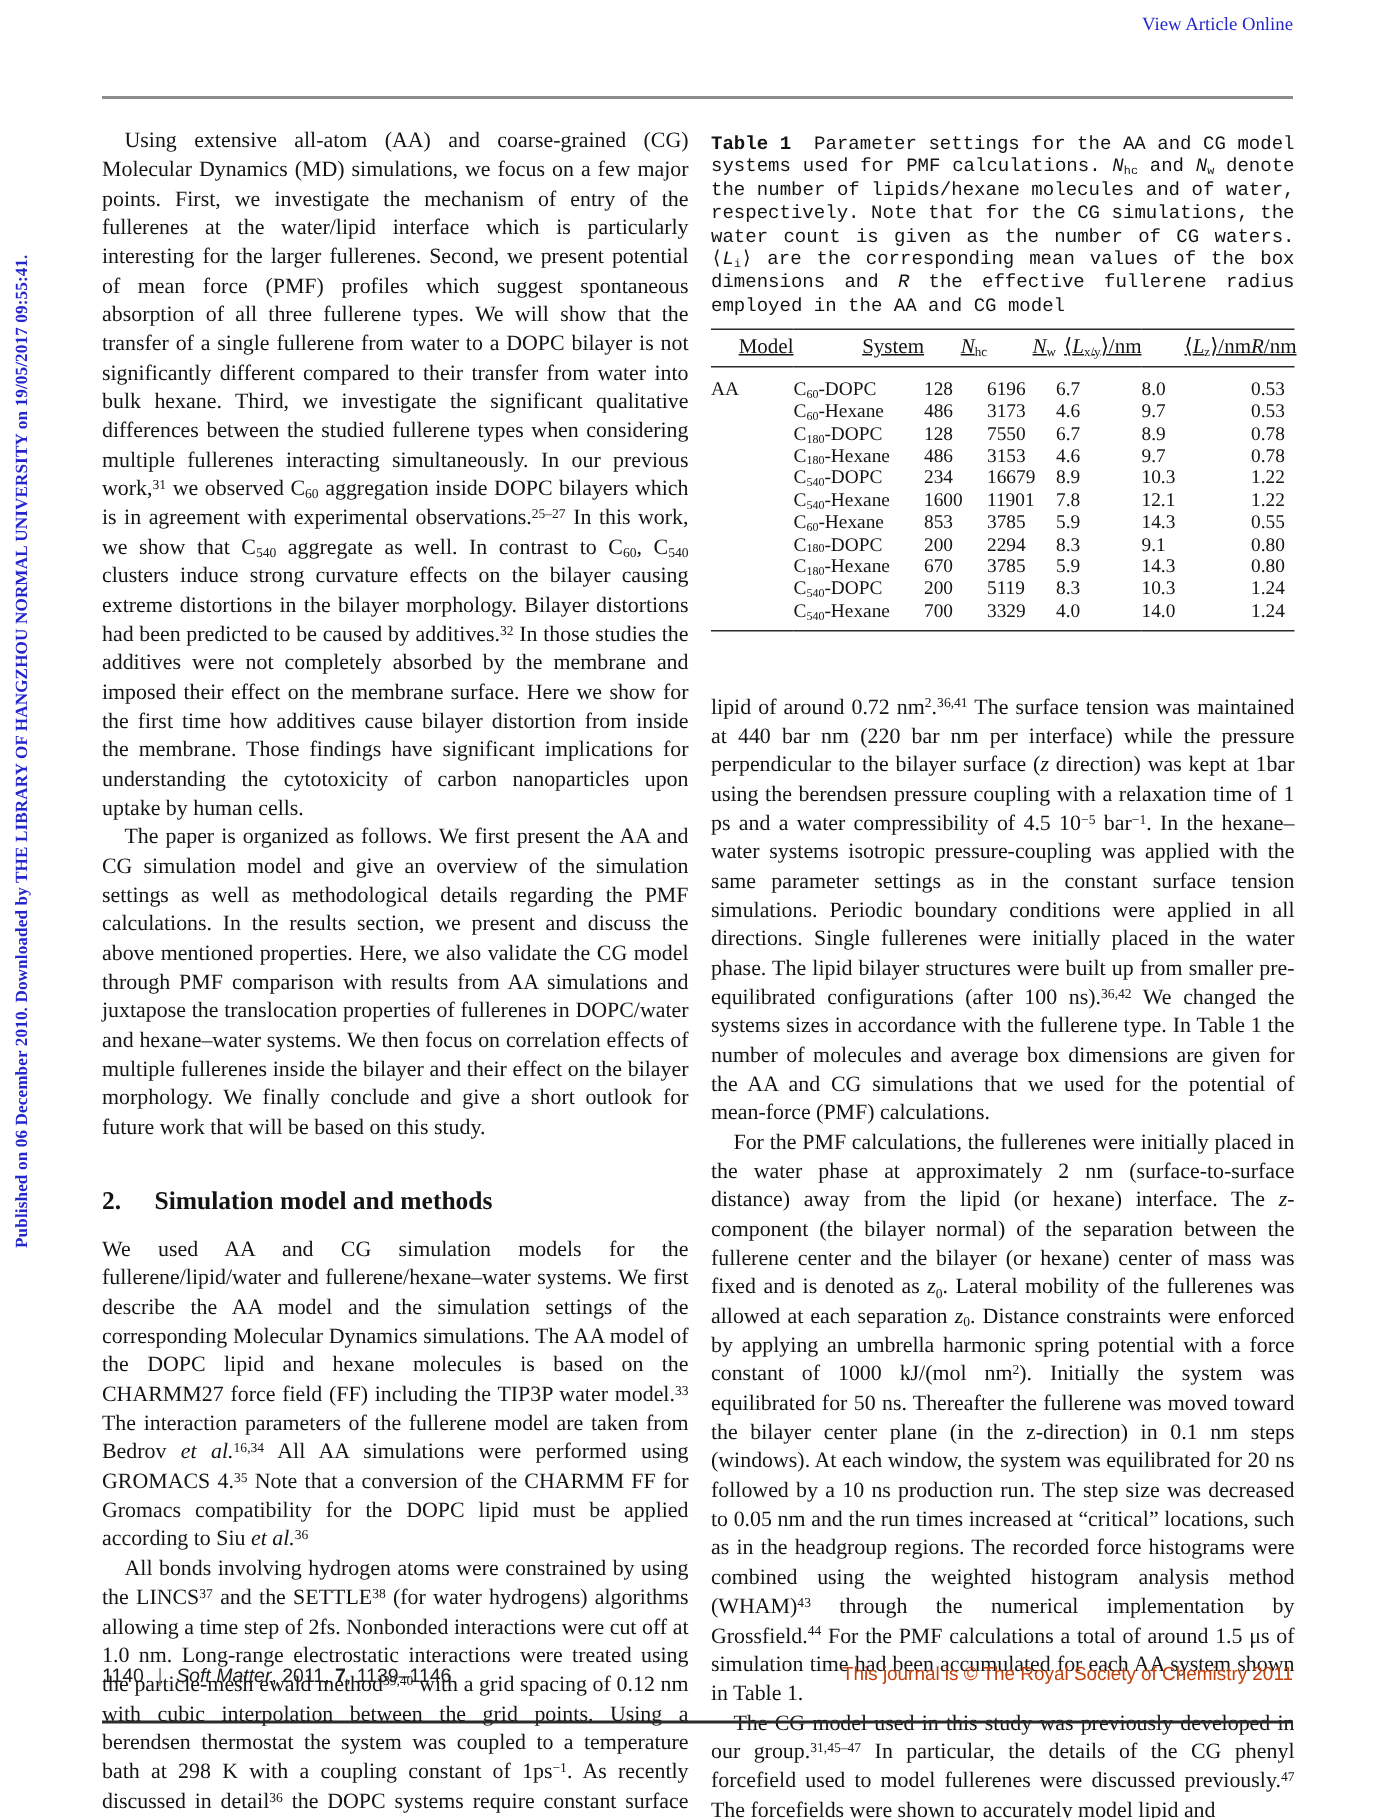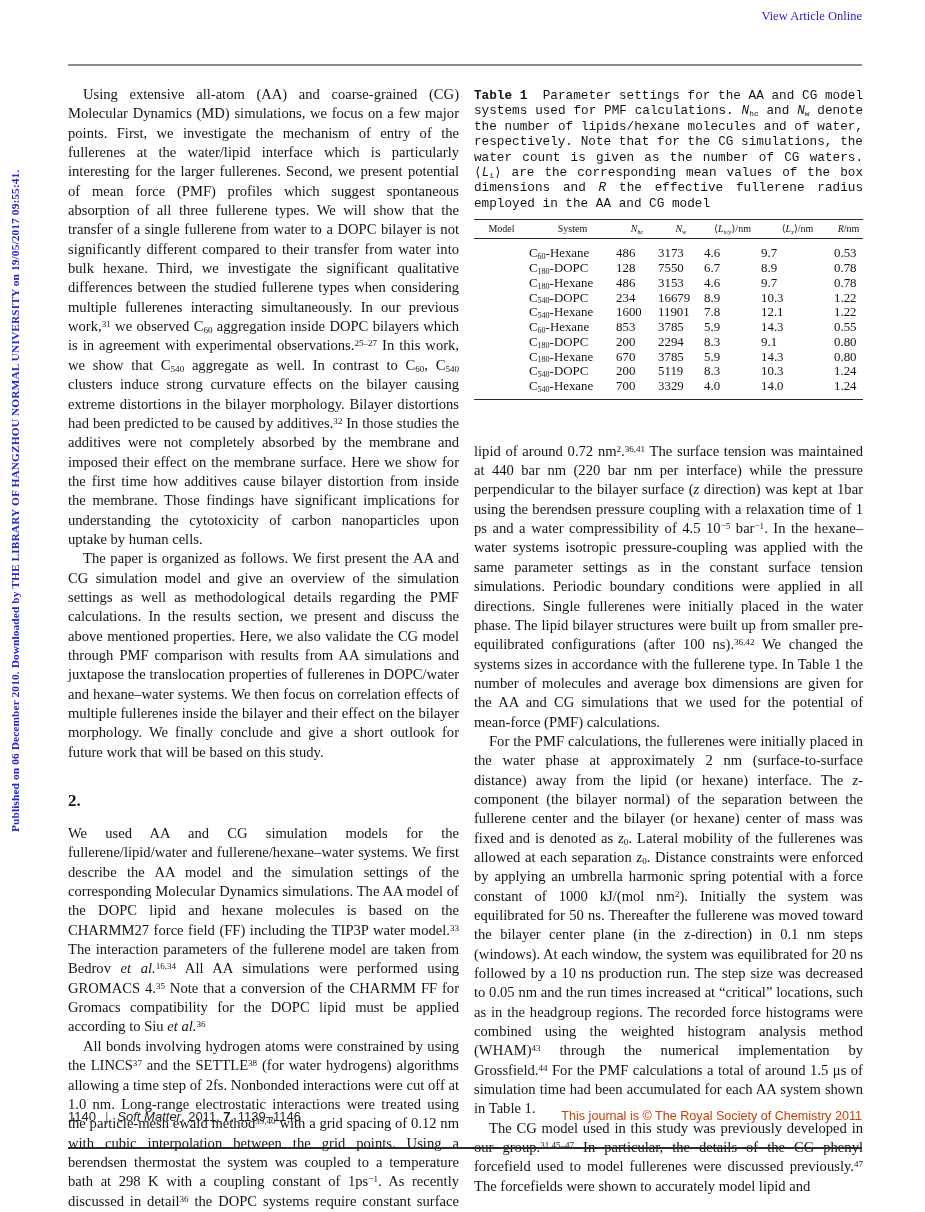--- a/index.html
+++ b/index.html
@@ -45,22 +45,22 @@
   }
   table.data-table {
     border-collapse:collapse; table-layout:fixed; width:100%;
     margin-top:8px; margin-bottom:42px;
   }
   table.data-table thead tr {
     border-top:1.4px solid #2a2a2a; border-bottom:1.4px solid #2a2a2a;
   }
   table.data-table tbody { border-bottom:1.4px solid #2a2a2a; }
   table.data-table th {
-    font-weight:normal; text-align:center; font-size:10px;
-    padding:3px 0 4px 0; white-space:nowrap;
+    font-weight:normal; text-align:right; font-size:14px;
+    padding:3px 0 4px 0; white-space:nowrap;text-decoration:underline;
   }
   table.data-table td {
     font-size:12.9px; line-height:14.75px; padding:0; white-space:nowrap;
   }
   table.data-table tbody tr:first-child td { padding-top:7px; }
   table.data-table tbody tr:last-child td { padding-bottom:5px; }
   .footer-rule {
     position:absolute; left:68px; width:794px; top:1147px;
     border-top:2px solid #2b2b2b; height:0;
   }
@@ -81,20 +81,21 @@
 
 <div class="sidebar-stamp link-blue">Published on 06 December 2010. Downloaded by THE LIBRARY OF HANGZHOU NORMAL UNIVERSITY on 19/05/2017 09:55:41.</div>
 
 <div class="top-rule"></div>
 
 <div class="col col-left">
   <p class="body-text indent">Using extensive all-atom (AA) and coarse-grained (CG) Molecular Dynamics (MD) simulations, we focus on a few major points. First, we investigate the mechanism of entry of the fullerenes at the water/lipid interface which is particularly interesting for the larger fullerenes. Second, we present potential of mean force (PMF) profiles which suggest spontaneous absorption of all three fullerene types. We will show that the transfer of a single fullerene from water to a DOPC bilayer is not significantly different compared to their transfer from water into bulk hexane. Third, we investigate the significant qualitative differences between the studied fullerene types when considering multiple fullerenes interacting simultaneously. In our previous work,<sup>31</sup> we observed C<sub>60</sub> aggregation inside DOPC bilayers which is in agreement with experimental observations.<sup>25–27</sup> In this work, we show that C<sub>540</sub> aggregate as well. In contrast to C<sub>60</sub>, C<sub>540</sub> clusters induce strong curvature effects on the bilayer causing extreme distortions in the bilayer morphology. Bilayer distortions had been predicted to be caused by additives.<sup>32</sup> In those studies the additives were not completely absorbed by the membrane and imposed their effect on the membrane surface. Here we show for the first time how additives cause bilayer distortion from inside the membrane. Those findings have significant implications for understanding the cytotoxicity of carbon nanoparticles upon uptake by human cells.</p>
   <p class="body-text indent">The paper is organized as follows. We first present the AA and CG simulation model and give an overview of the simulation settings as well as methodological details regarding the PMF calculations. In the results section, we present and discuss the above mentioned properties. Here, we also validate the CG model through PMF comparison with results from AA simulations and juxtapose the translocation properties of fullerenes in DOPC/water and hexane–water systems. We then focus on correlation effects of multiple fullerenes inside the bilayer and their effect on the bilayer morphology. We finally conclude and give a short outlook for future work that will be based on this study.</p>
   <h2 class="section-heading">
     <span class="h-num">2.</span>
+    <span>Simulation model and methods</span>
   </h2>
   <p class="body-text">We used AA and CG simulation models for the fullerene/lipid/water and fullerene/hexane–water systems. We first describe the AA model and the simulation settings of the corresponding Molecular Dynamics simulations. The AA model of the DOPC lipid and hexane molecules is based on the CHARMM27 force field (FF) including the TIP3P water model.<sup>33</sup> The interaction parameters of the fullerene model are taken from Bedrov <i>et al.</i><sup>16,34</sup> All AA simulations were performed using GROMACS 4.<sup>35</sup> Note that a conversion of the CHARMM FF for Gromacs compatibility for the DOPC lipid must be applied according to Siu <i>et al.</i><sup>36</sup></p>
   <p class="body-text indent">All bonds involving hydrogen atoms were constrained by using the LINCS<sup>37</sup> and the SETTLE<sup>38</sup> (for water hydrogens) algorithms allowing a time step of 2fs. Nonbonded interactions were cut off at 1.0 nm. Long-range electrostatic interactions were treated using the particle-mesh ewald method<sup>39,40</sup> with a grid spacing of 0.12 nm with cubic interpolation between the grid points. Using a berendsen thermostat the system was coupled to a temperature bath at 298 K with a coupling constant of 1ps<sup>−1</sup>. As recently discussed in detail<sup>36</sup> the DOPC systems require constant surface tension in order to ensure a realistic area per</p>
 </div>
 
 <div class="col col-right">
   <p class="table-caption"><b>Table 1</b>&nbsp;&nbsp;Parameter settings for the AA and CG model systems used for PMF calculations. <i>N</i><sub>hc</sub> and <i>N</i><sub>w</sub> denote the number of lipids/hexane molecules and of water, respectively. Note that for the CG simulations, the water count is given as the number of CG waters. ⟨<i>L</i><sub>i</sub>⟩ are the corresponding mean values of the box dimensions and <i>R</i> the effective fullerene radius employed in the AA and CG model</p>
 
   <table class="data-table">
     <colgroup>
@@ -112,20 +113,29 @@
         <th>System</th>
         <th><i>N</i><sub>hc</sub></th>
         <th><i>N</i><sub>w</sub></th>
         <th>⟨<i>L</i><sub>x/y</sub>⟩/nm</th>
         <th>⟨<i>L</i><sub>z</sub>⟩/nm</th>
         <th><i>R</i>/nm</th>
       </tr>
     </thead>
     <tbody>
         <tr>
+          <td>AA</td>
+          <td>C<sub>60</sub>-DOPC</td>
+          <td>128</td>
+          <td>6196</td>
+          <td>6.7</td>
+          <td>8.0</td>
+          <td>0.53</td>
+        </tr>
+        <tr>
           <td></td>
           <td>C<sub>60</sub>-Hexane</td>
           <td>486</td>
           <td>3173</td>
           <td>4.6</td>
           <td>9.7</td>
           <td>0.53</td>
         </tr>
         <tr>
           <td></td>

